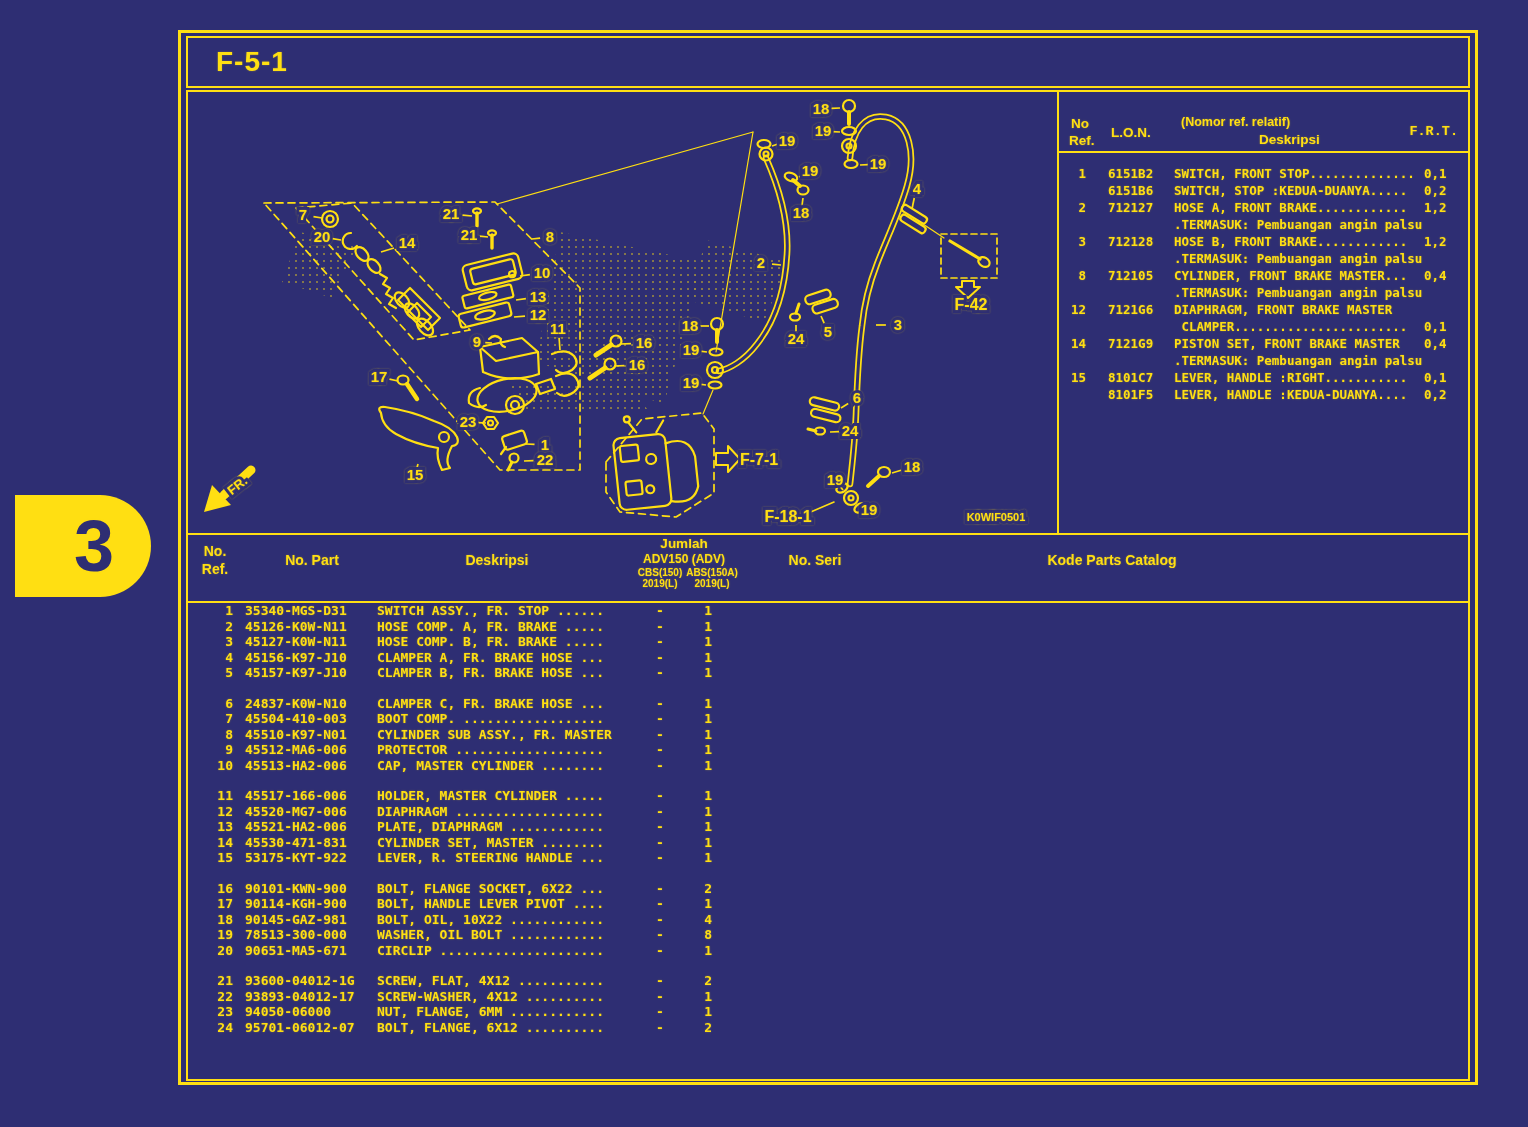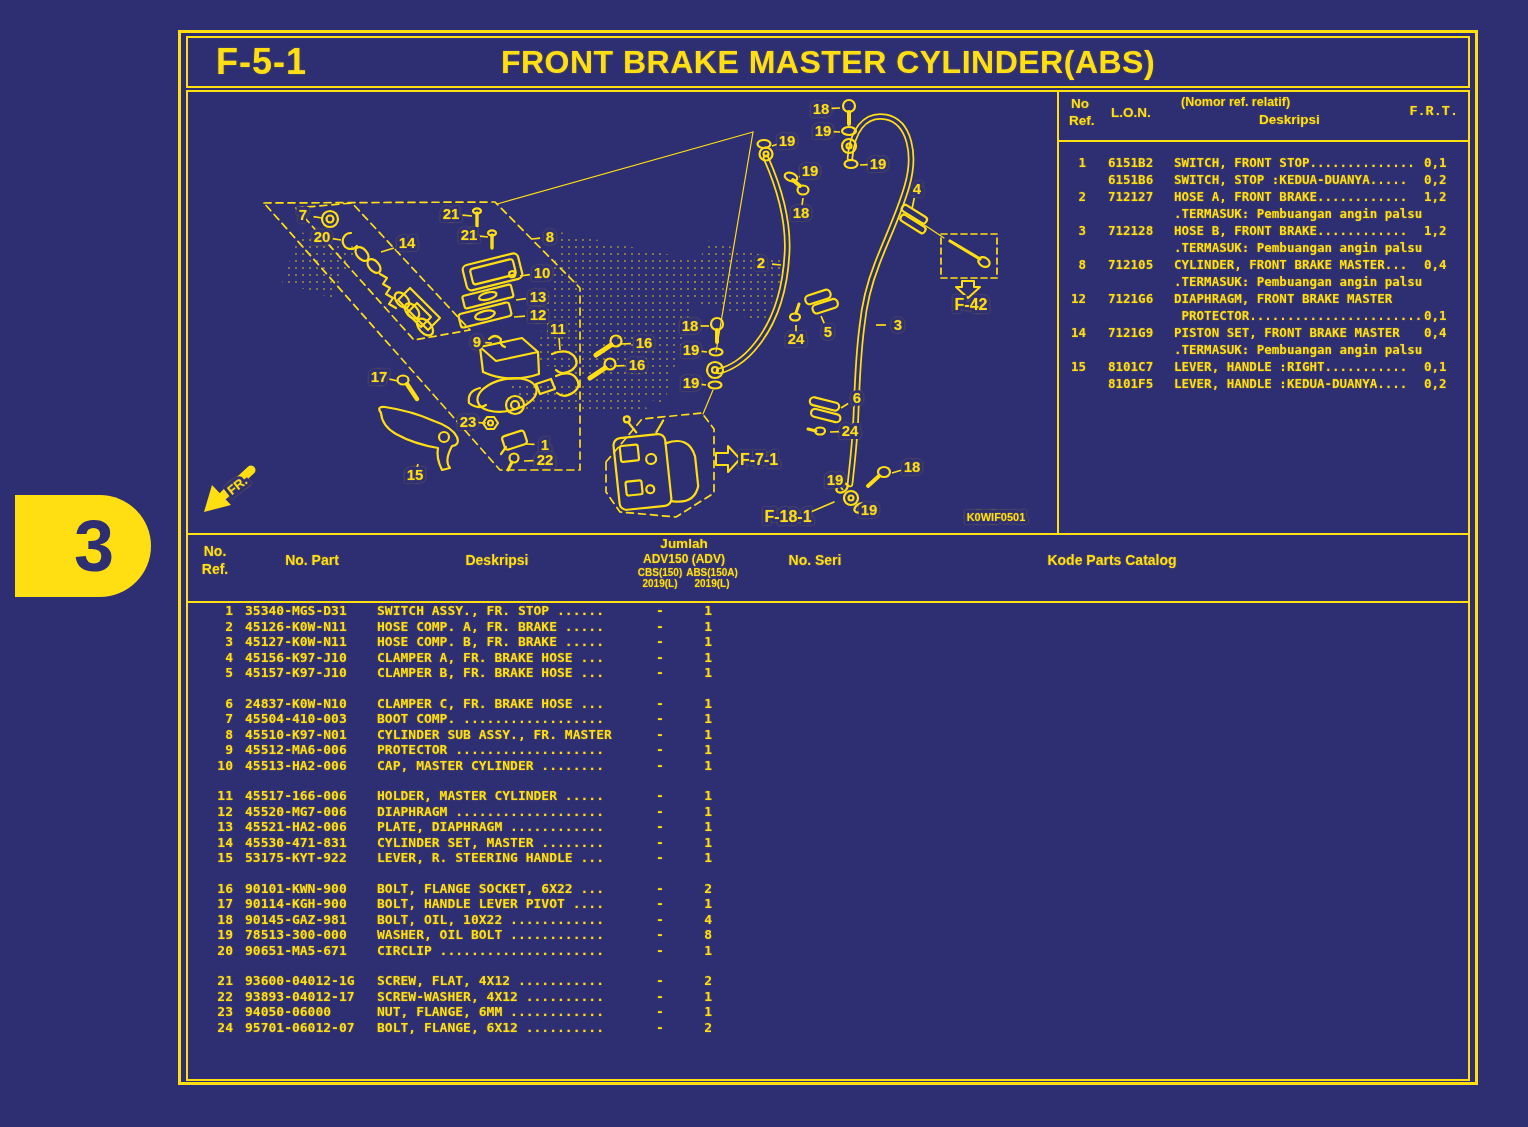--- a/index.html
+++ b/index.html
@@ -15,38 +15,38 @@
   }
   
   .frame{
     position:absolute;left:178px;top:30px;width:1300px;height:1055px;
     border:3px solid #ffdf12;
   }
   .title-box{
     position:absolute;left:5px;top:3px;width:1284px;height:52px;
     border:2px solid #ffdf12;display:flex;align-items:center;
   }
-  .title-box .code{font-size:36px;font-weight:bold;padding-left:28px;letter-spacing:1px;}
+  .title-box .code{font-size:28px;font-weight:bold;padding-left:28px;letter-spacing:1px;}
   .title-box .title{
     position:absolute;left:0;right:0;text-align:center;
     font-size:32px;font-weight:bold;letter-spacing:.5px;
   }
   .content-box{
     position:absolute;left:5px;top:57px;width:1284px;height:991px;
     border:2px solid #ffdf12;
   }
   
   svg.diagram{position:absolute;left:0;top:0;width:869px;height:441px;}
   
   .frt-panel{
     position:absolute;left:869px;top:0;width:411px;height:441px;
     border-left:2px solid #ffdf12;
   }
-  .frt-head{position:relative;height:50px;border-bottom:2px solid #ffdf12;
-    font-size:13.5px;font-weight:bold;}
+  .frt-head{position:relative;height:41px;border-bottom:2px solid #ffdf12;
+    font-size:13.5px;font-weight:bold;margin-top:20px;}
   .frt-head span{position:absolute;white-space:nowrap;}
   .fh-ref1{left:12px;top:4px;}
   .fh-ref2{left:10px;top:21px;}
   .fh-lon{left:52px;top:13px;}
   .fh-desc1{left:122px;top:3px;font-size:12.5px;}
   .fh-desc2{left:200px;top:20px;}
   .fh-frt{right:10px;top:12px;font-family:Liberation Mono, monospace;}
   .frt-body{padding-top:12px;font-family:"DejaVu Sans Mono",monospace;font-size:12.5px;font-weight:bold;}
   .frt-row{display:grid;grid-template-columns:17px 22px 64px 2px 250px 45px;
     padding-left:10px;line-height:17px;white-space:pre;}
@@ -84,21 +84,20 @@
   .frame,.side-tab{text-shadow:0 0 2px rgba(255,223,18,.35);}
 </style>
 </head>
 <body>
 
 <div class="side-tab">3</div>
 
 <div class="frame">
   <div class="title-box">
     <span class="code">F-5-1</span>
-    <div class="title">FRONT BRAKE MASTER CYLINDER(ABS)</div>
   </div>
 
   <div class="content-box">
 
     <svg class="diagram" viewBox="188 92 869 441" xmlns="http://www.w3.org/2000/svg">
       <defs>
         <pattern id="dots" width="7" height="7" patternUnits="userSpaceOnUse">
           <circle cx="2" cy="2" r="1" fill="#ffdf12"></circle>
         </pattern>
       </defs>
@@ -358,21 +357,21 @@
       <div class="frt-body">
           <div class="frt-row"><span class="ref">1</span><span class="sp"></span><span class="lon">6151B2</span><span class="sp"></span><span class="desc">SWITCH, FRONT STOP..............</span><span class="frt">0,1</span></div>
           <div class="frt-row"><span class="ref"></span><span class="sp"></span><span class="lon">6151B6</span><span class="sp"></span><span class="desc">SWITCH, STOP :KEDUA-DUANYA.....</span><span class="frt">0,2</span></div>
           <div class="frt-row"><span class="ref">2</span><span class="sp"></span><span class="lon">712127</span><span class="sp"></span><span class="desc">HOSE A, FRONT BRAKE............</span><span class="frt">1,2</span></div>
           <div class="frt-row"><span class="ref"></span><span class="sp"></span><span class="lon"></span><span class="sp"></span><span class="desc">.TERMASUK: Pembuangan angin palsu</span><span class="frt"></span></div>
           <div class="frt-row"><span class="ref">3</span><span class="sp"></span><span class="lon">712128</span><span class="sp"></span><span class="desc">HOSE B, FRONT BRAKE............</span><span class="frt">1,2</span></div>
           <div class="frt-row"><span class="ref"></span><span class="sp"></span><span class="lon"></span><span class="sp"></span><span class="desc">.TERMASUK: Pembuangan angin palsu</span><span class="frt"></span></div>
           <div class="frt-row"><span class="ref">8</span><span class="sp"></span><span class="lon">712105</span><span class="sp"></span><span class="desc">CYLINDER, FRONT BRAKE MASTER...</span><span class="frt">0,4</span></div>
           <div class="frt-row"><span class="ref"></span><span class="sp"></span><span class="lon"></span><span class="sp"></span><span class="desc">.TERMASUK: Pembuangan angin palsu</span><span class="frt"></span></div>
           <div class="frt-row"><span class="ref">12</span><span class="sp"></span><span class="lon">7121G6</span><span class="sp"></span><span class="desc">DIAPHRAGM, FRONT BRAKE MASTER</span><span class="frt"></span></div>
-          <div class="frt-row"><span class="ref"></span><span class="sp"></span><span class="lon"></span><span class="sp"></span><span class="desc"> PROTECTOR.......................</span><span class="frt">0,1</span></div>
+          <div class="frt-row"><span class="ref"></span><span class="sp"></span><span class="lon"></span><span class="sp"></span><span class="desc"> CLAMPER.......................</span><span class="frt">0,1</span></div>
           <div class="frt-row"><span class="ref">14</span><span class="sp"></span><span class="lon">7121G9</span><span class="sp"></span><span class="desc">PISTON SET, FRONT BRAKE MASTER</span><span class="frt">0,4</span></div>
           <div class="frt-row"><span class="ref"></span><span class="sp"></span><span class="lon"></span><span class="sp"></span><span class="desc">.TERMASUK: Pembuangan angin palsu</span><span class="frt"></span></div>
           <div class="frt-row"><span class="ref">15</span><span class="sp"></span><span class="lon">8101C7</span><span class="sp"></span><span class="desc">LEVER, HANDLE :RIGHT...........</span><span class="frt">0,1</span></div>
           <div class="frt-row"><span class="ref"></span><span class="sp"></span><span class="lon">8101F5</span><span class="sp"></span><span class="desc">LEVER, HANDLE :KEDUA-DUANYA....</span><span class="frt">0,2</span></div>
         </div>
     </div>
 
     <div class="parts-head">
       <span class="ph-ref1">No.</span>
       <span class="ph-ref2">Ref.</span>

